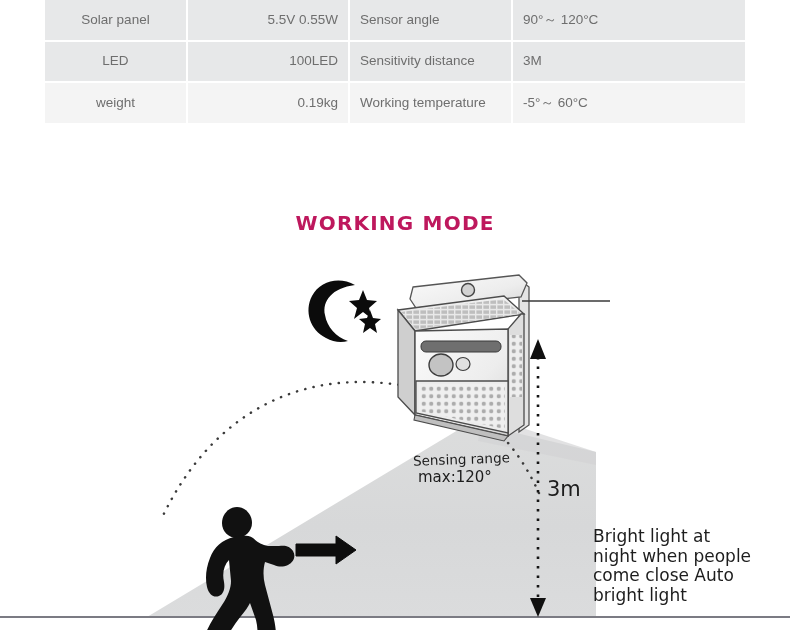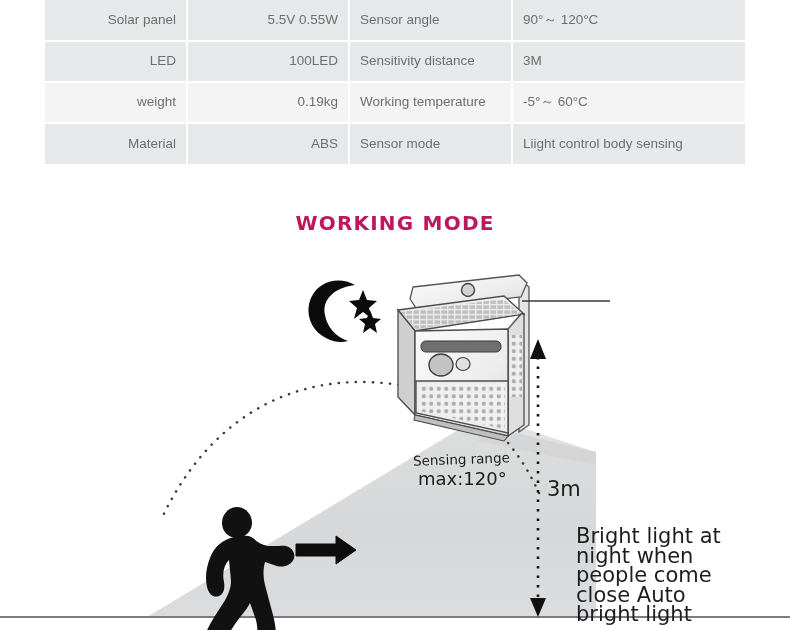--- a/index.html
+++ b/index.html
@@ -38,21 +38,21 @@
     line-height: 1.25;
     white-space: nowrap;
     overflow: hidden;
   }
   #spec-table td:last-child { border-right: none; }
   #spec-table tr:last-child td { border-bottom: none; }
 
   .row-odd td  { background: #e7e8e9; }
   .row-even td { background: #f4f4f4; }
 
-  .c-label { text-align: right; width: 142px; color: #666768; }
+  .c-label { text-align: center; width: 142px; color: #666768; }
   .c-value { text-align: right;   width: 162px; color: #8a8b8c; }
   .c-label2 { width: 163px; color: #666768; }
   .c-value2 { text-align: left;   width: 233px; color: #8a8b8c; }
 
   
   #section-title {
     position: absolute;
     left: 0; right: 0;
     top: 211px;
     text-align: center;
@@ -82,33 +82,33 @@
   #label-sensing-range {
     left: 413px;
     top: 186px;
     font-size: 13.5px;
     transform: rotate(-2deg);
     white-space: nowrap;
   }
   #label-sensing-max {
     left: 418px;
     top: 203px;
-    font-size: 18px;
+    font-size: 15px;
     white-space: nowrap;
   }
   #label-3m {
     left: 547px;
     top: 212px;
     font-size: 21px;
     white-space: nowrap;
   }
   #label-bright-light {
-    left: 576px;
+    left: 593px;
     top: 262px;
-    font-size: 21px;
+    font-size: 17px;
     line-height: 19.5px;
     width: 165px;
   }
 </style>
 </head>
 <body>
 
 <div id="page">
 
   <table id="spec-table">
@@ -123,26 +123,20 @@
         <td class="c-label">LED</td>
         <td class="c-value">100LED</td>
         <td class="c-label2">Sensitivity distance</td>
         <td class="c-value2">3M</td>
       </tr>
       <tr class="row-even">
         <td class="c-label">weight</td>
         <td class="c-value">0.19kg</td>
         <td class="c-label2">Working temperature</td>
         <td class="c-value2">-5°～ 60°C</td>
-      </tr>
-      <tr class="row-odd">
-        <td class="c-label">Material</td>
-        <td class="c-value">ABS</td>
-        <td class="c-label2">Sensor mode</td>
-        <td class="c-value2">Liight control body sensing</td>
       </tr>
     </tbody>
   </table>
 
   <div id="section-title">WORKING MODE</div>
 
   <div id="diagram">
 
     <svg width="790" height="365" viewBox="0 0 790 365" xmlns="http://www.w3.org/2000/svg">
       <defs>

